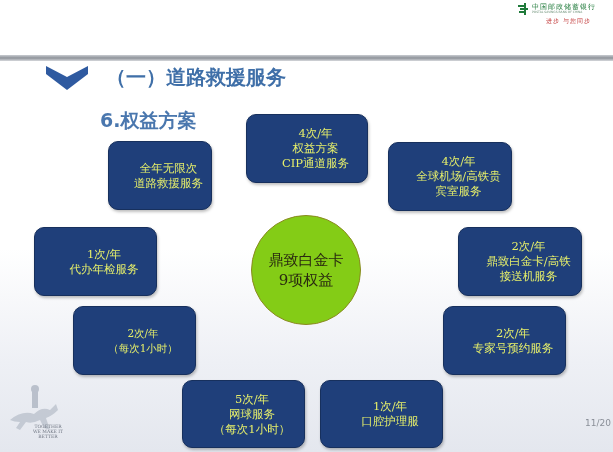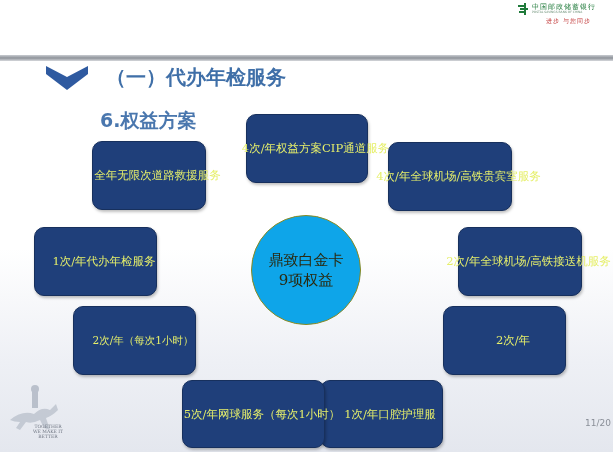--- a/index.html
+++ b/index.html
@@ -37,29 +37,29 @@
     position: absolute;
     background: #1f3f7a;
     border-radius: 10px;
     border: 1px solid #17305d;
     box-shadow: 1px 2px 3px rgba(0,0,0,0.25);
     color: #e6ef6a;
     font-family: "DejaVu Serif", serif;
     font-size: 11.5px;
     line-height: 15px;
     text-align: center;
-    display: flex; flex-direction: row; justify-content: center; align-items: center;
+    display: flex; flex-direction: column; justify-content: center; align-items: center;
     white-space: nowrap;
     padding-left: 17px;
   }
   .benefit span { display: block; }
   .center-circle {
     position: absolute; left: 251px; top: 215px; width: 110px; height: 110px;
     border-radius: 50%;
-    background: #0ea5e9;
+    background: #84cc16;
     border: 1px solid #8a8a20;
     display: flex; flex-direction: column; justify-content: center; align-items: center;
     font-family: "DejaVu Serif", serif;
     font-size: 15px; line-height: 20px; color: #2a2a10;
   }
   .mascot { position: absolute; left: 2px; top: 380px; width: 70px; height: 70px; opacity: 0.75; }
   .mascot-text {
     position: absolute; left: 26px; top: 424px; width: 44px;
     font-family: "DejaVu Serif", serif; font-size: 4.5px; line-height: 5px;
     color: #6d7480; text-align: center;
@@ -85,67 +85,68 @@
     <div class="logo-name">中国邮政储蓄银行</div>
     <div class="logo-en">POSTAL SAVINGS BANK OF CHINA</div>
     <div class="logo-slogan">进步 与您同步</div>
   </div>
 
   <div class="divider"></div>
 
   <svg class="chevron" viewBox="0 0 42 24">
     <polygon points="0,0 21,11 42,0 42,8 21,24 0,8" fill="#2f5aa0"></polygon>
   </svg>
-  <div class="section-heading">（一）代办年检服务</div>
+  <div class="section-heading">（一）道路救援服务</div>
   <div class="sub-heading">6.权益方案</div>
 
   <div class="benefit" style="left:246px; top:114px; width:122px; height:69px;">
     <span>4次/年</span>
     <span>权益方案</span>
     <span>CIP通道服务</span>
   </div>
 
   <div class="benefit" style="left:388px; top:142px; width:124px; height:69px;">
     <span>4次/年</span>
     <span>全球机场/高铁贵</span>
     <span>宾室服务</span>
   </div>
 
   <div class="benefit" style="left:458px; top:227px; width:124px; height:69px;">
     <span>2次/年</span>
-    <span>全球机场/高铁</span>
+    <span>鼎致白金卡/高铁</span>
     <span>接送机服务</span>
   </div>
 
   <div class="benefit" style="left:443px; top:306px; width:123px; height:69px;">
     <span>2次/年</span>
+    <span>专家号预约服务</span>
   </div>
 
   <div class="benefit" style="left:320px; top:380px; width:123px; height:68px;">
     <span>1次/年</span>
     <span>口腔护理服</span>
   </div>
 
-  <div class="benefit" style="left:182px; top:380px; width:143px; height:68px;">
+  <div class="benefit" style="left:182px; top:380px; width:123px; height:68px;">
     <span>5次/年</span>
     <span>网球服务</span>
     <span>（每次1小时）</span>
   </div>
 
   <div class="benefit" style="left:73px; top:306px; width:123px; height:69px; font-size:10.5px;">
     <span>2次/年</span>
     <span>（每次1小时）</span>
   </div>
 
   <div class="benefit" style="left:34px; top:227px; width:123px; height:69px;">
     <span>1次/年</span>
     <span>代办年检服务</span>
   </div>
 
-  <div class="benefit" style="left:92px; top:141px; width:114px; height:69px;">
+  <div class="benefit" style="left:108px; top:141px; width:104px; height:69px;">
     <span>全年无限次</span>
     <span>道路救援服务</span>
   </div>
 
   <div class="center-circle">
     <span>鼎致白金卡</span>
     <span>9项权益</span>
   </div>
 
   <svg class="mascot" viewBox="0 0 70 70">

